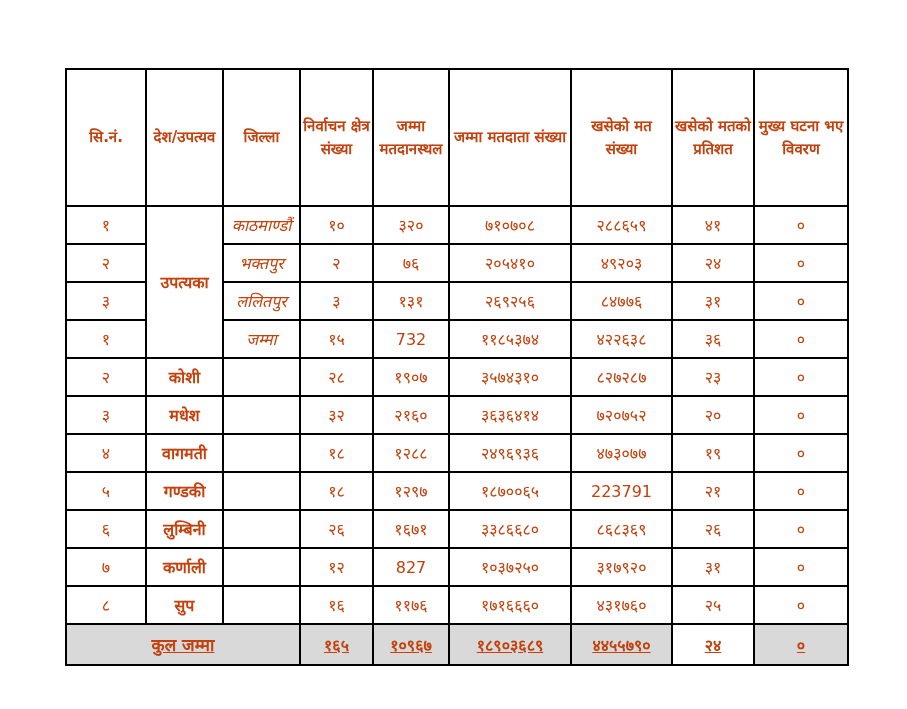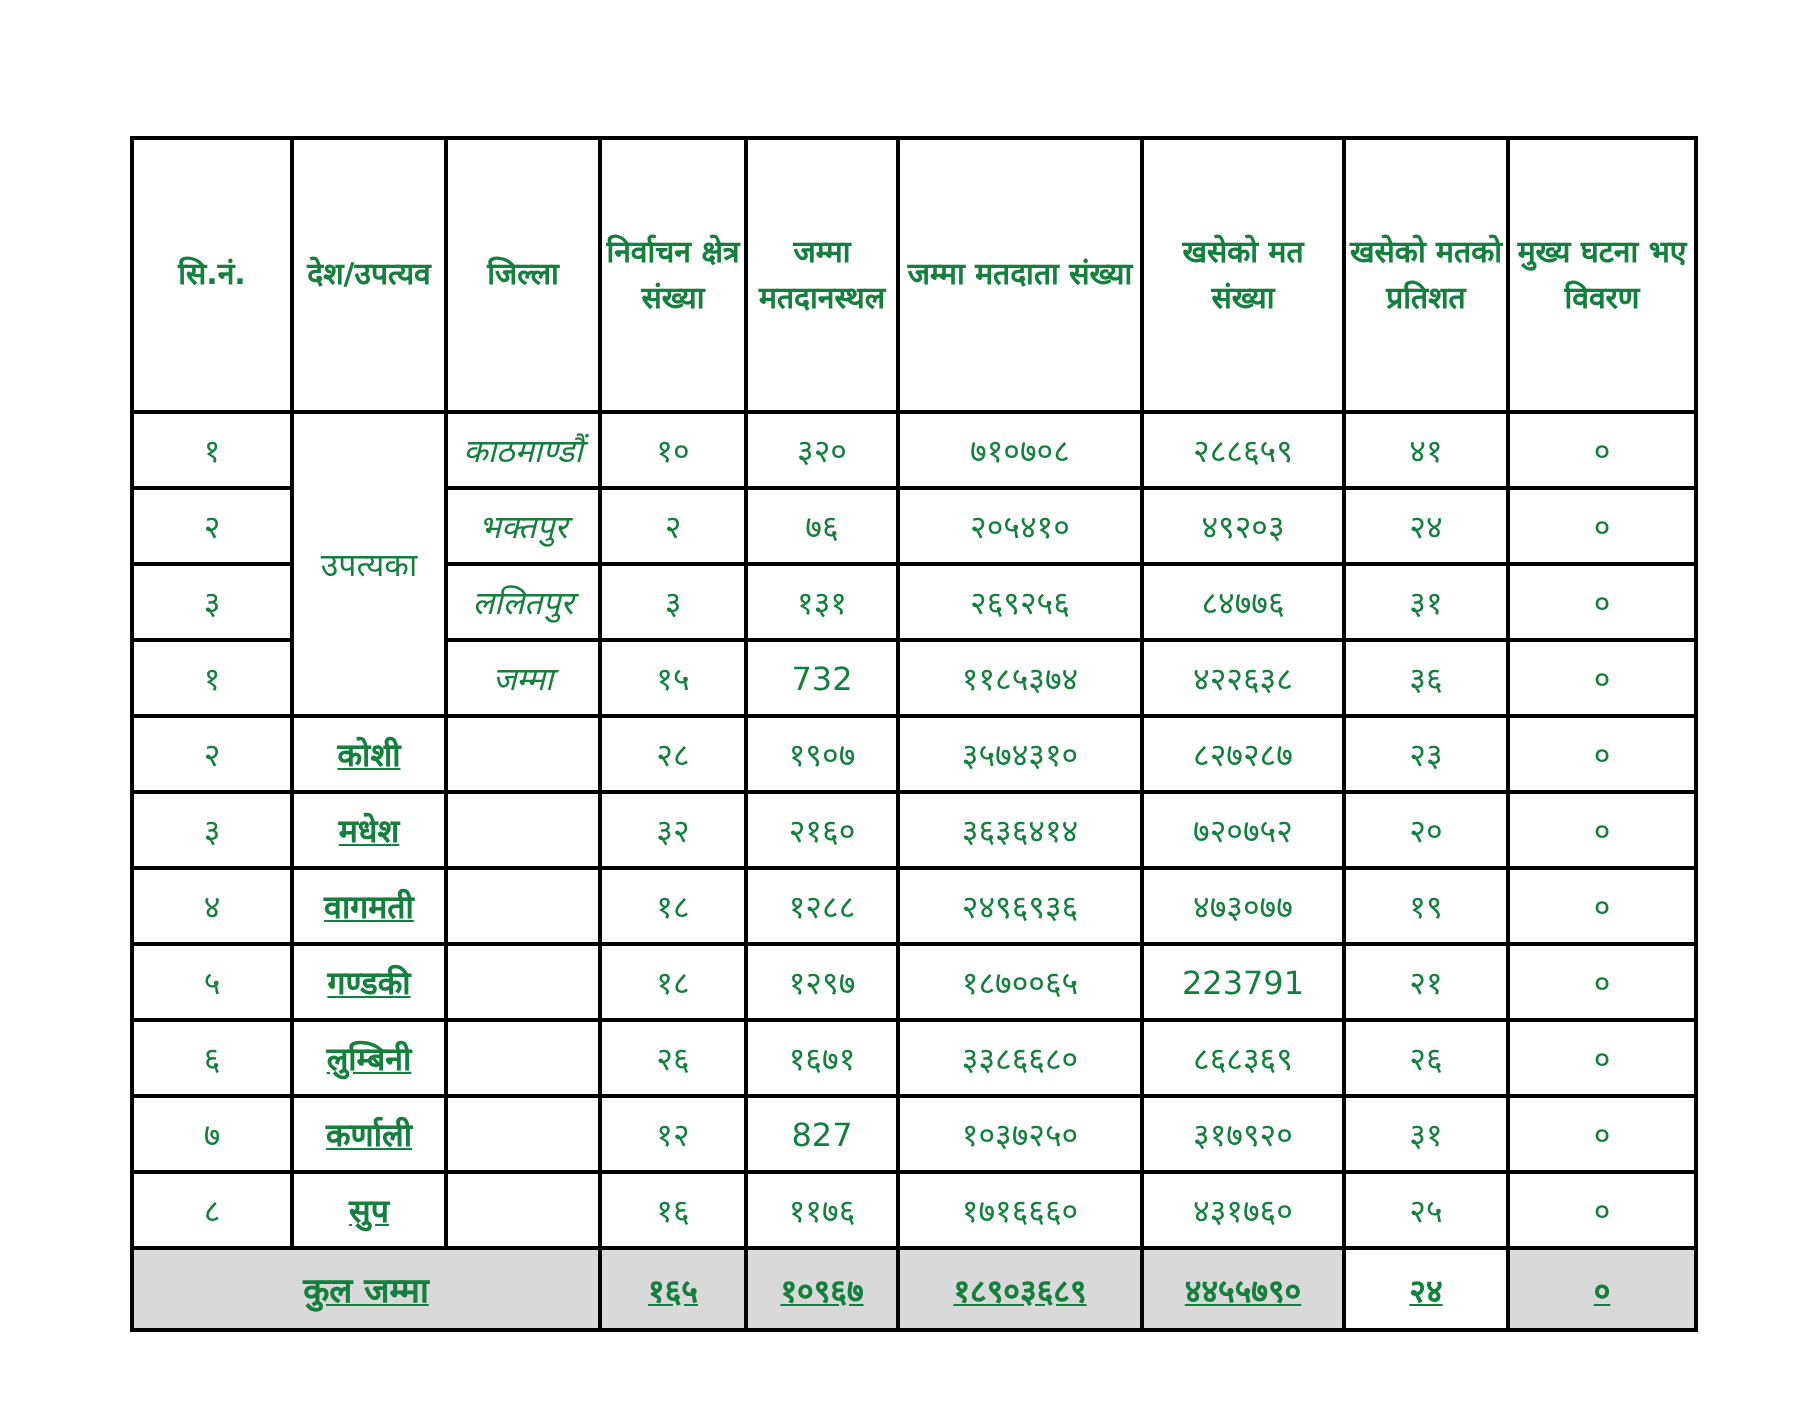--- a/index.html
+++ b/index.html
@@ -6,21 +6,21 @@
     margin: 0;
     padding: 0;
     background: #ffffff;
   }
   .page {
     position: relative;
     width: 907px;
     height: 709px;
     background: #ffffff;
     font-family: "DejaVu Sans", sans-serif;
-    color: #15803d;
+    color: #c2410c;
   }
   table.turnout {
     position: absolute;
     left: 65px;
     top: 68px;
     border-collapse: collapse;
     table-layout: fixed;
     width: 781px;
   }
   table.turnout td {
@@ -49,26 +49,25 @@
   }
   td.district-cell {
     text-align: left;
     padding-left: 4px;
     font-size: 17px;
     font-style: italic;
   }
   td.province-cell {
     font-weight: bold;
     font-size: 17px;
-    text-decoration: underline;
   }
   td.valley-cell {
     vertical-align: bottom;
     text-align: left;
-    font-weight: normal;
+    font-weight: bold;
     font-size: 17px;
     padding: 0 0 8px 2px;
     border-radius: 13px;
   }
   tr.total-row td {
     background: #d9d9d9;
     font-weight: bold;
     font-size: 16px;
     text-decoration: underline;
   }

